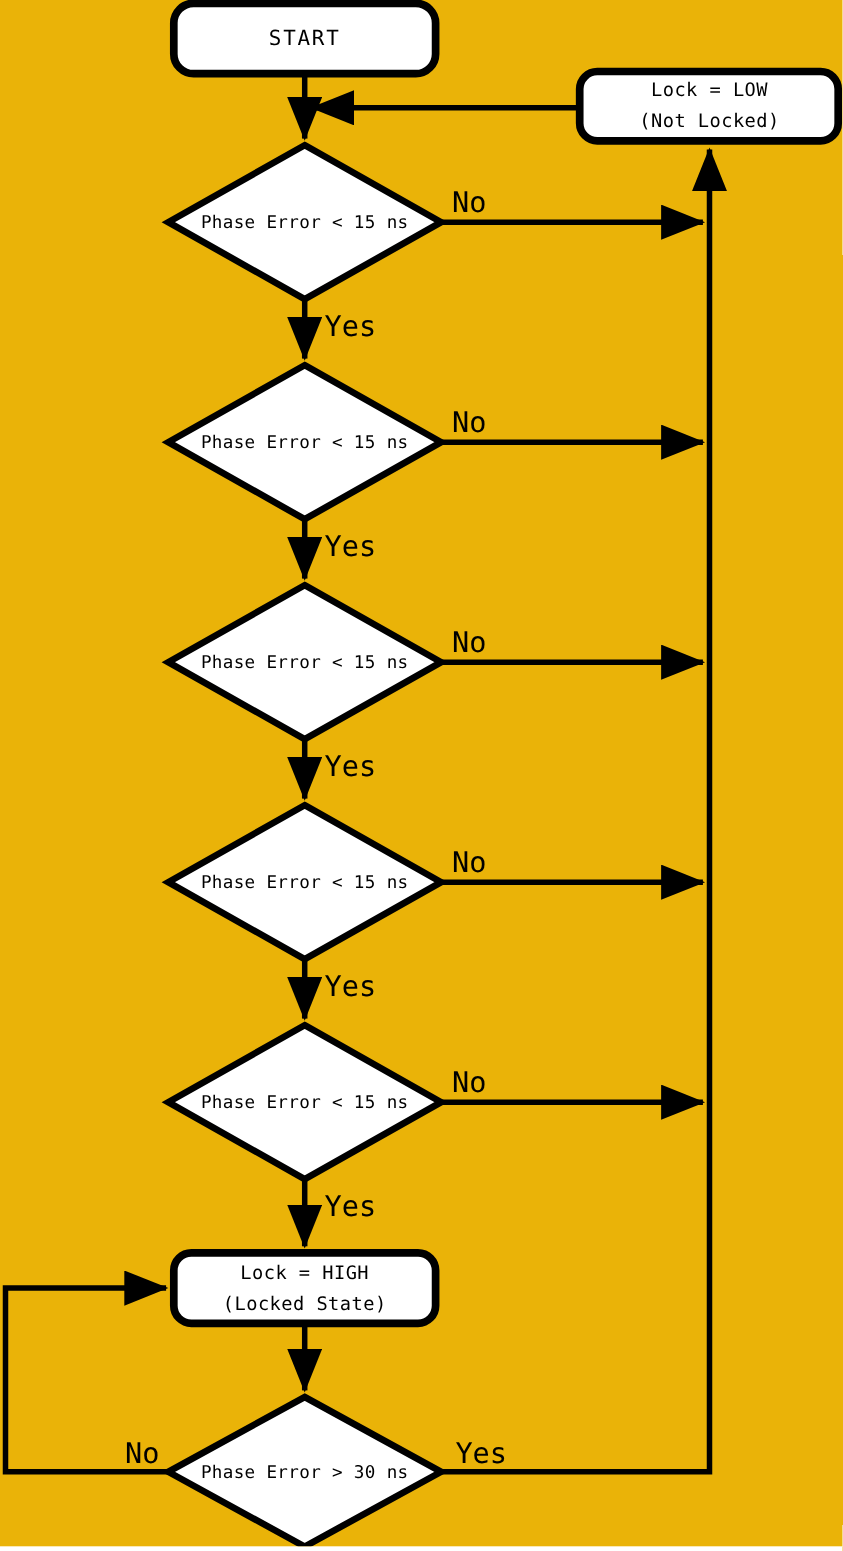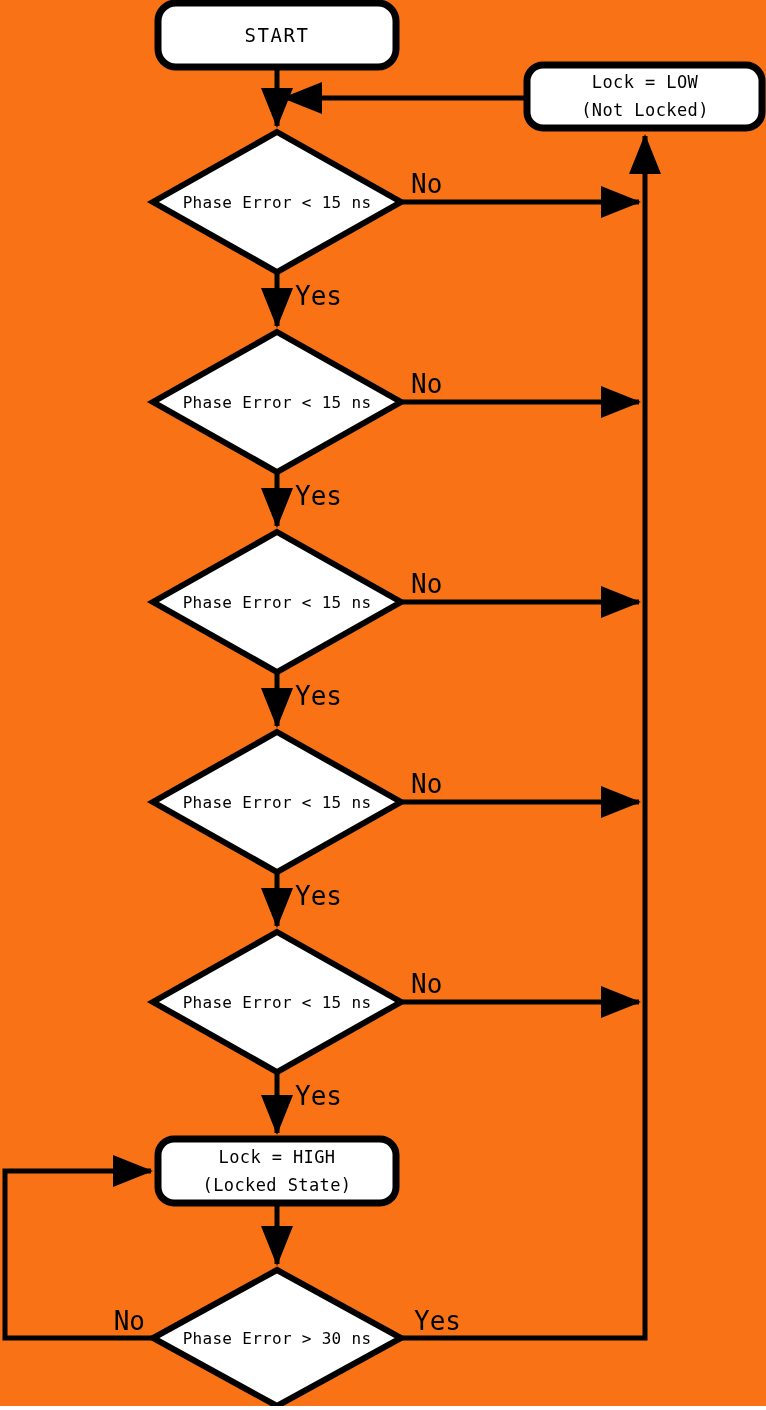--- a/index.html
+++ b/index.html
@@ -7,21 +7,21 @@
     padding: 0;
     background: #ffffff;
   }
   body {
     font-family: "DejaVu Sans Mono", monospace;
   }
   #flowchart-root {
     position: relative;
     width: 766px;
     height: 1406px;
-    background: #f97316;
+    background: #eab308;
     overflow: hidden;
   }
   #flow-svg {
     position: absolute;
     top: 0;
     left: 0;
     width: 766px;
     height: 1410px;
     display: block;
   }

